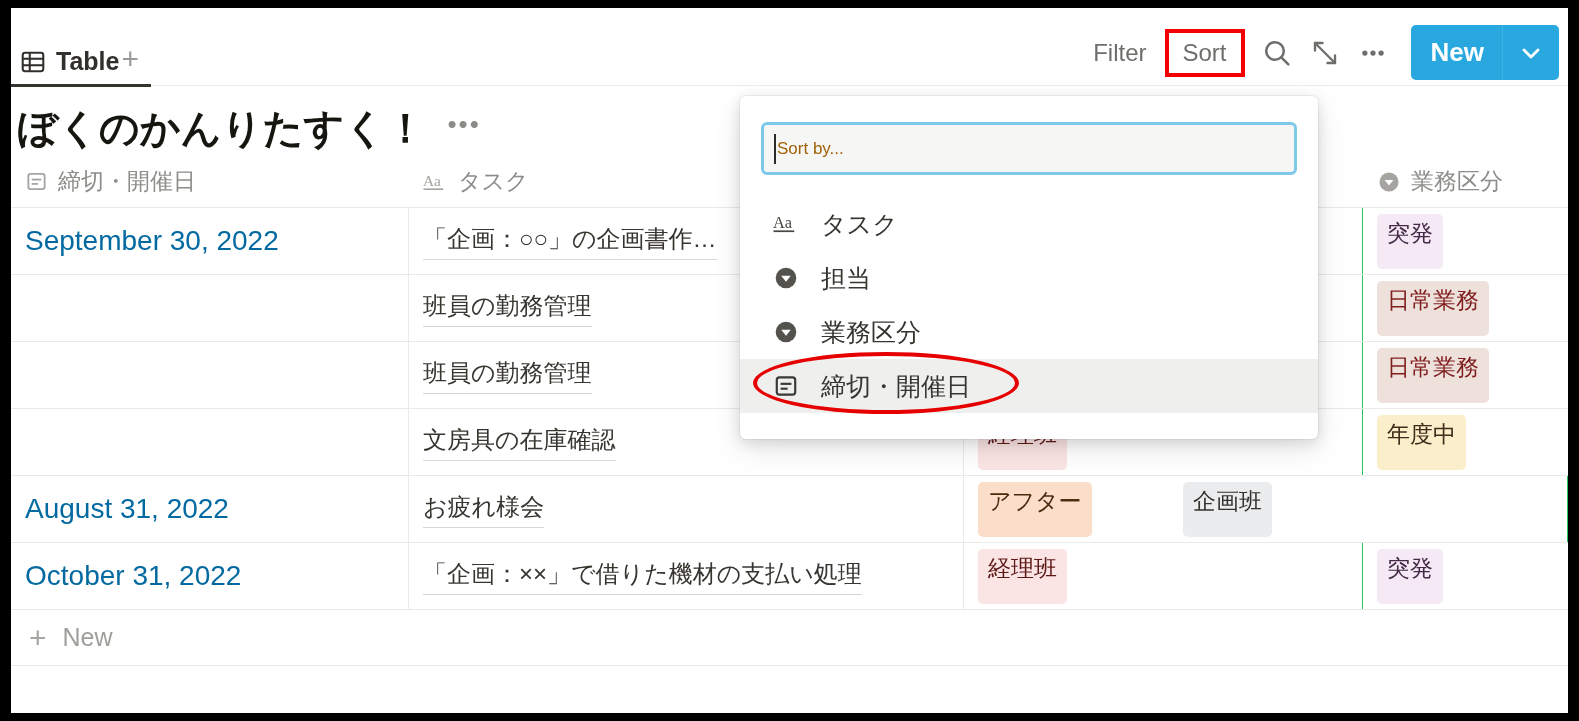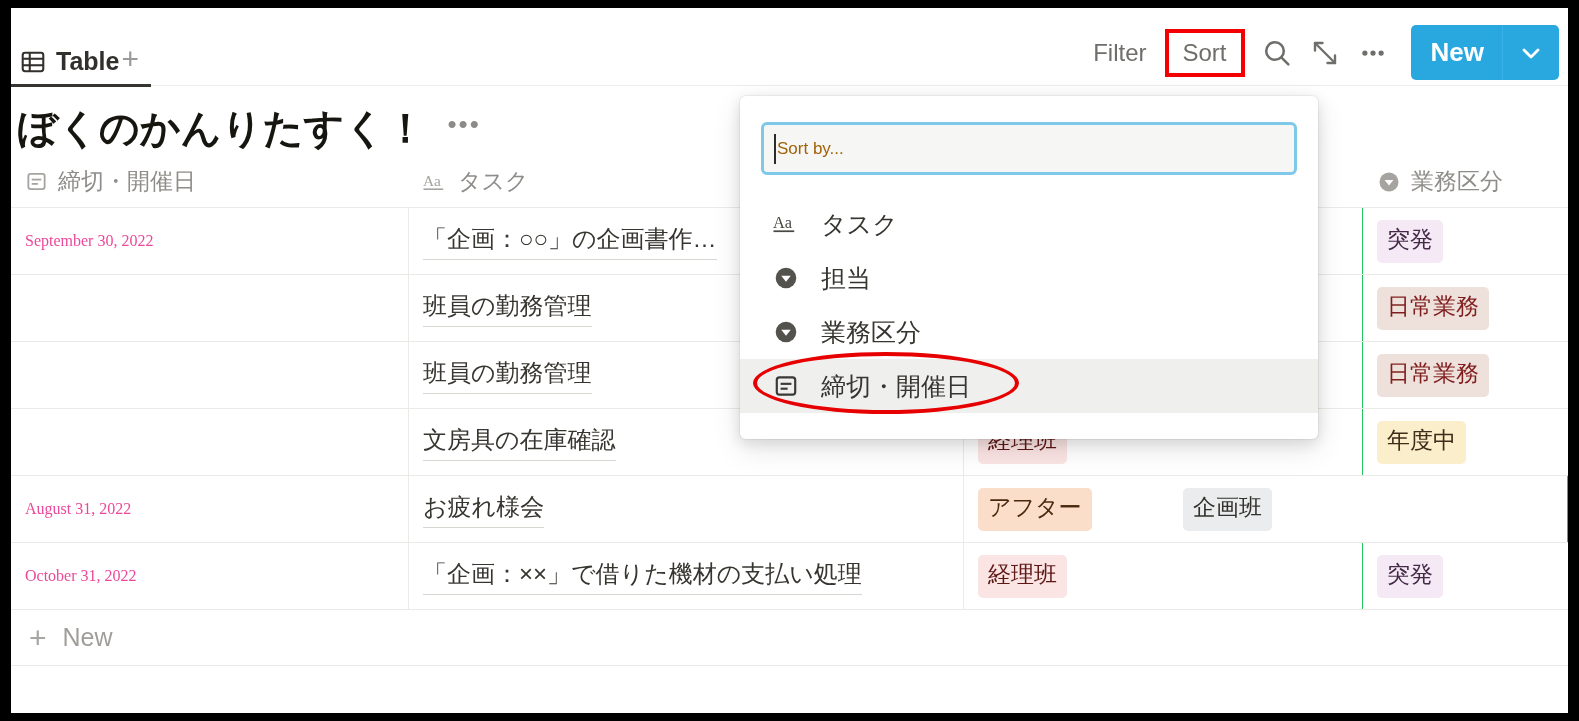--- a/index.html
+++ b/index.html
@@ -110,30 +110,30 @@
   .c3 { width: 399px; border-right: 1px solid #22c55e; }
   .c4 { width: 205px; }
   .thead .c1, .thead .c2, .thead .c3 { border-right: none; }
 
   .hcell {
     display: flex; align-items: center; gap: 10px;
     font-size: 23px; color: #8f8d89;
   }
   .hicon { display: flex; align-items: center; }
 
-  .datetext { font-size: 16px; color: #ec4899; font-family: Liberation Serif, serif; }
+  .datetext { font-size: 28px; color: #0369a1; }
   .tasktext {
     font-size: 24px; color: #37352f;
     border-bottom: 1px solid #d8d6d1; padding-bottom: 4px;
   }
 
   .tag {
     display: inline-block;
     font-size: 23px; line-height: 1;
-    padding: 8px 10px 12px 10px;
+    padding: 8px 10px 24px 10px;
     border-radius: 5px;
   }
   .tag-pink   { background:#fbe4e4; color:#5d1715; }
   .tag-gray   { background:#ebeced; color:#32302c; }
   .tag-purple { background:#f4e9f5; color:#442a47; }
   .tag-brown  { background:#eee0da; color:#7f1d1d; }
   .tag-yellow { background:#fbeeca; color:#402c1b; }
   .tag-orange { background:#fadec9; color:#49290e; }
 
   .newrow {

